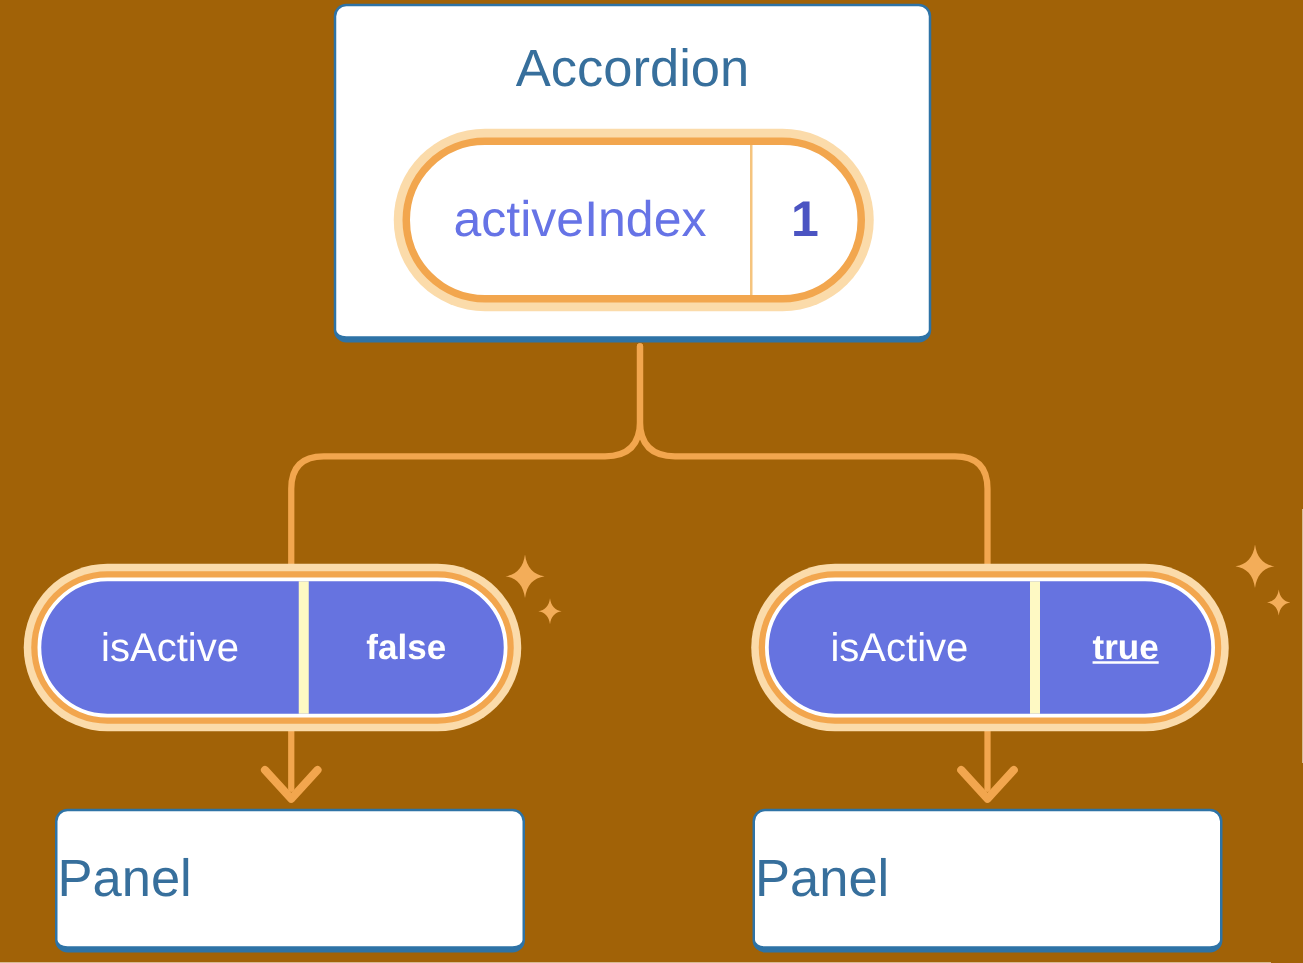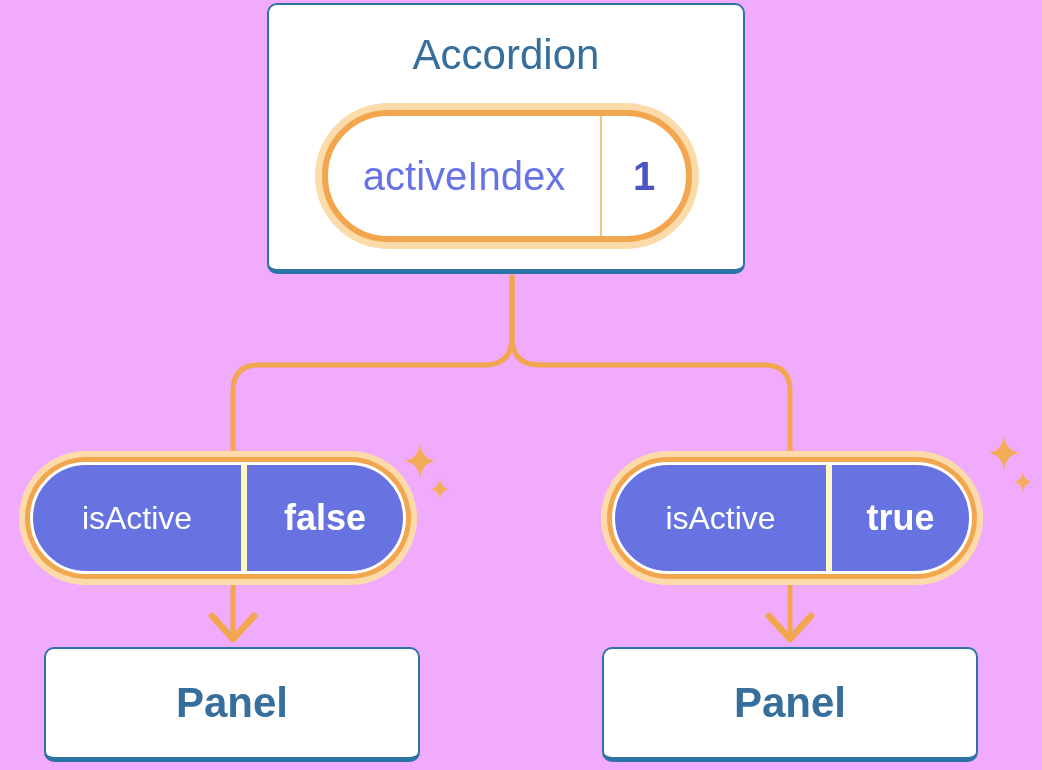--- a/index.html
+++ b/index.html
@@ -9,55 +9,55 @@
     --halo-orange:#FBDBAA;
     --sparkle-orange:#F3AD59;
     --pill-purple:#6673E0;
     --state-name-purple:#6673E6;
     --state-value-indigo:#4B54C2;
     --pill-divider-orange:#F5C47E;
     --prop-text-white:#FFFFFF;
   }
   html,body{margin:0;padding:0;background:#fff;}
   body{font-family:"Liberation Sans","DejaVu Sans",sans-serif;}
-  .canvas{position:relative;width:1042px;height:770px;background:#f0abfc;overflow:hidden;}
+  .canvas{position:relative;width:1042px;height:770px;background:#a16207;overflow:hidden;}
 
   svg.underlay{position:absolute;left:0;top:0;width:1042px;height:770px;}
   .connector{stroke:var(--connector-orange);stroke-width:5;fill:none;stroke-linecap:round;}
   .arrow-head{stroke:var(--connector-orange);stroke-width:6.5;fill:none;stroke-linecap:round;stroke-linejoin:round;}
   .sparkle{fill:var(--sparkle-orange);}
 
   .card{position:absolute;background:#fff;border:2px solid var(--card-border-blue);
         border-bottom-width:5px;border-radius:10px;box-sizing:border-box;}
   .accordion-card{left:267px;top:3px;width:478px;height:271px;}
   .card-title{position:absolute;left:0;top:26px;width:100%;text-align:center;
         font-size:42px;font-weight:500;color:var(--heading-text-blue);}
-  .panel-card{display:flex;align-items:center;justify-content:center;
-        font-size:42px;font-weight:700;color:var(--heading-text-blue);}
+  .panel-card{display:flex;align-items:center;justify-content:flex-start;
+        font-size:42px;font-weight:400;color:var(--heading-text-blue);}
   .panel-left{left:44px;top:647px;width:376px;height:115px;}
   .panel-right{left:602px;top:647px;width:376px;height:115px;}
 
   .pill{position:absolute;border-radius:999px;box-sizing:border-box;display:flex;align-items:stretch;}
   .seg{display:flex;align-items:center;justify-content:center;}
 
   .state-pill{left:322px;top:110px;width:370px;height:132px;background:#fff;
         border:6px solid var(--connector-orange);
         box-shadow:0 0 0 7px var(--halo-orange);}
   .state-pill .name{flex:1;font-size:40px;color:var(--state-name-purple);}
   .state-pill .value{width:84px;border-left:2px solid var(--pill-divider-orange);
         font-size:40px;font-weight:700;color:var(--state-value-indigo);}
 
   .prop-pill{background:var(--pill-purple);border:3px solid #fff;color:var(--prop-text-white);
         box-shadow:0 0 0 5px var(--connector-orange),0 0 0 11px var(--halo-orange);}
   .prop-pill .name{flex:1;font-size:32px;}
-  .prop-pill .value{border-left:6px solid #fef9c3;font-size:36px;font-weight:700;}
+  .prop-pill .value{border-left:8px solid #fef9c3;font-size:28px;font-weight:700;}
   .prop-pill-left{left:30px;top:462px;width:376px;height:112px;}
   .prop-pill-left .value{width:156px;}
   .prop-pill-right{left:612px;top:462px;width:360px;height:112px;}
-  .prop-pill-right .value{width:137px;}
+  .prop-pill-right .value{width:137px;text-decoration:underline;}
 </style>
 </head>
 <body>
 
 <div class="canvas">
 
   <svg class="underlay" viewBox="0 0 1042 770">
     <defs>
       <path id="sparkle-shape" d="M0,-19 C1.5,-7.5 7.5,-1.5 17,0 C7.5,1.5 1.5,7.5 0,19 C-1.5,7.5 -7.5,1.5 -17,0 C-7.5,-1.5 -1.5,-7.5 0,-19 Z"></path>
     </defs>

